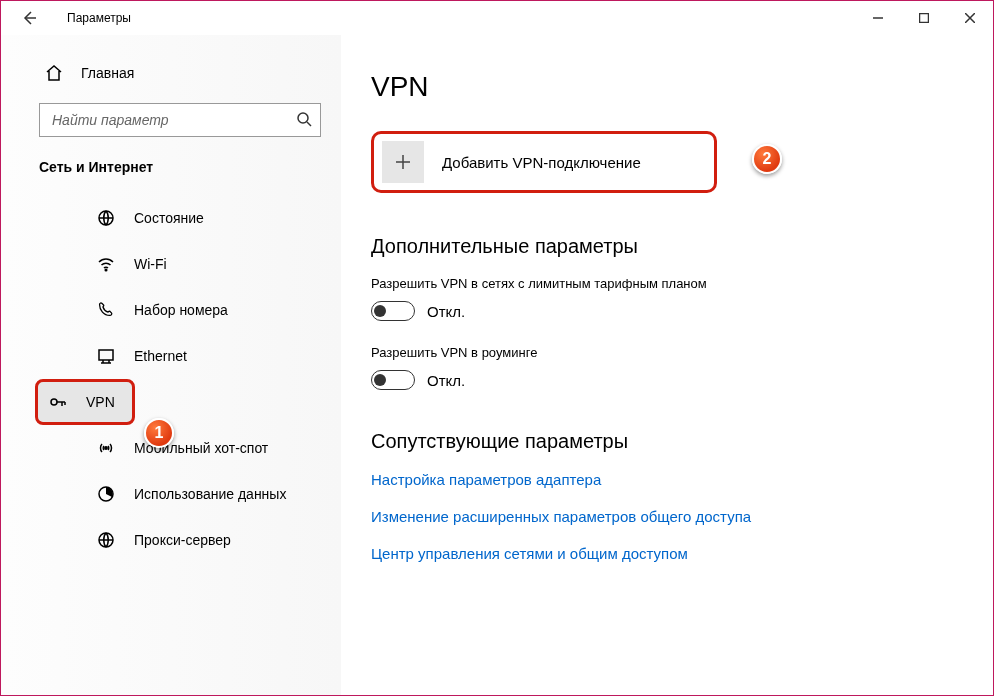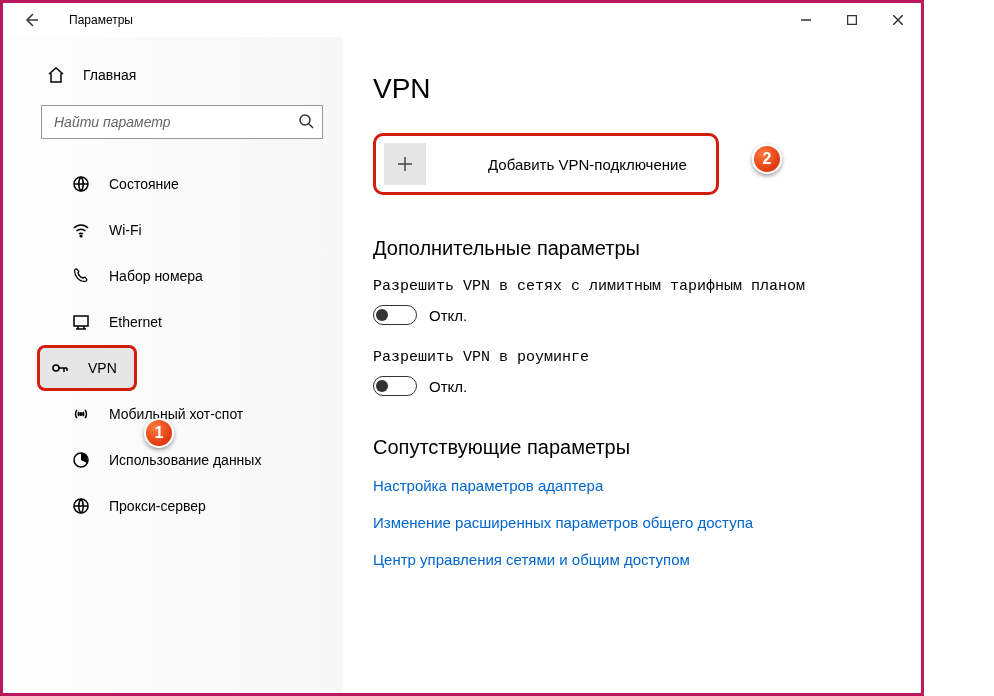--- a/index.html
+++ b/index.html
@@ -8,23 +8,23 @@
     font-family: "Segoe UI", Tahoma, sans-serif;
     font-size: 14px;
     color: #000;
     background: #fff;
     width: 994px;
     height: 696px;
     overflow: hidden;
     position: relative;
   }
   .window {
-    width: 924px;
+    width: 994px;
     height: 696px;
-    border: 3px solid #be185d;
+    border: 1px solid #be185d;
     background: #fff;
     display: flex;
     flex-direction: column;
     justify-content: flex-end;
   }
   .titlebar {
     height: 34px;
     display: flex;
     align-items: center;
     padding-left: 8px;
@@ -110,20 +110,21 @@
     display: flex;
     flex-direction: column;
   }
   .nav-item {
     display: flex;
     align-items: center;
     height: 46px;
     padding-left: 68px;
     font-size: 14px;
     cursor: default;
+    margin-left: 27px;
   }
   .nav-item .icon {
     width: 20px;
     height: 20px;
     display: flex;
     align-items: center;
     justify-content: center;
   }
   .nav-item .label { margin-left: 18px; }
   .nav-item.selected {
@@ -153,33 +154,32 @@
     display: flex;
     align-items: center;
     justify-content: center;
     color: #444;
     margin-left: 8px;
   }
   .add-vpn-label { margin-left: 18px; font-size: 15px; }
   .callout {
     border: 3px solid #d11e0f;
     border-radius: 10px;
-    gap: 44px;
   }
   .callout-inline {
     border: 3px solid #d11e0f;
     border-radius: 8px;
   }
   .section-h2 {
     font-size: 20px;
     font-weight: 400;
     margin: 42px 0 18px 0;
   }
   .setting-row { margin-bottom: 10px; }
-  .setting-label { font-size: 15px; margin-bottom: 10px; font-family: Liberation Mono, monospace; }
+  .setting-label { font-size: 13px; margin-bottom: 10px; }
   .toggle-row { display: flex; align-items: center; margin-bottom: 24px; }
   .toggle {
     width: 44px;
     height: 20px;
     border: 1px solid #333;
     border-radius: 10px;
     display: flex;
     align-items: center;
     padding: 0 2px;
     background: #fff;
@@ -271,20 +271,21 @@
           <input class="search-input" type="text" placeholder="Найти параметр" style="">
           <span class="search-icon">
             <svg width="16" height="16" viewBox="0 0 16 16">
                 <circle cx="7" cy="7" r="5"></circle>
                 <path d="M11 11 L15 15"></path>
               </svg>
           </span>
         </div>
       </div>
 
+      <div class="category-header">Сеть и Интернет</div>
 
       <div class="nav">
 
         <div class="nav-item">
           <span class="icon">
             <svg width="18" height="18" viewBox="0 0 18 18">
                 <circle cx="9" cy="9" r="7"></circle>
                 <path d="M2 9 H16 M9 2 C6 5 6 13 9 16 M9 2 C12 5 12 13 9 16"></path>
               </svg>
           </span>

